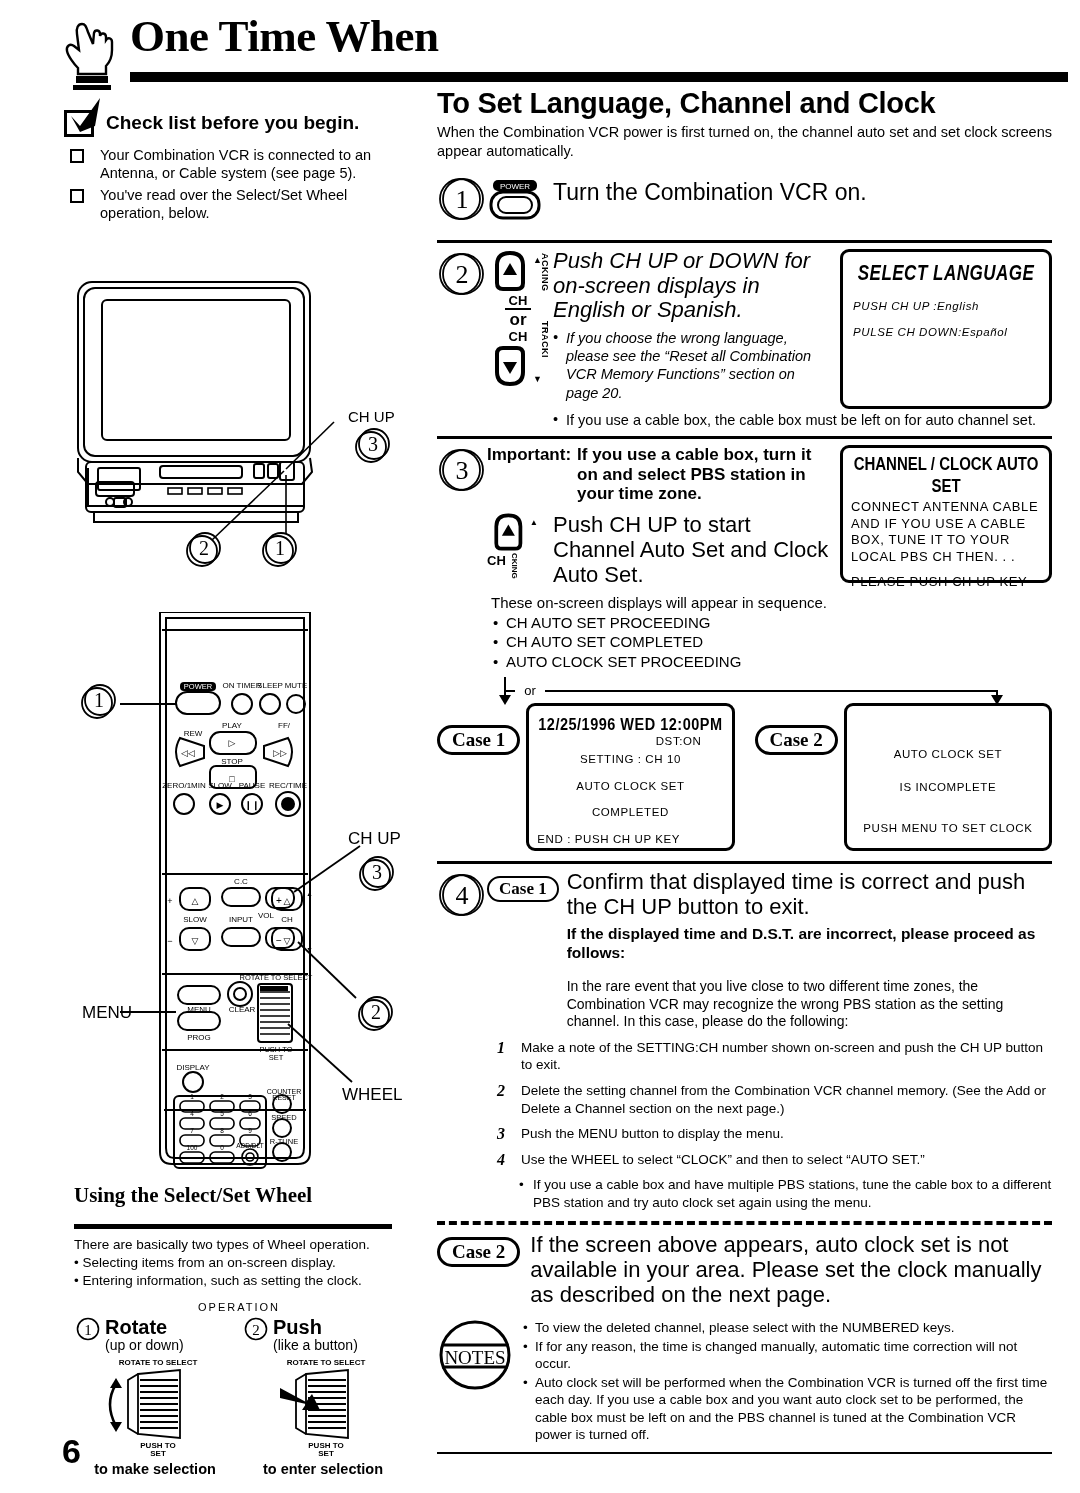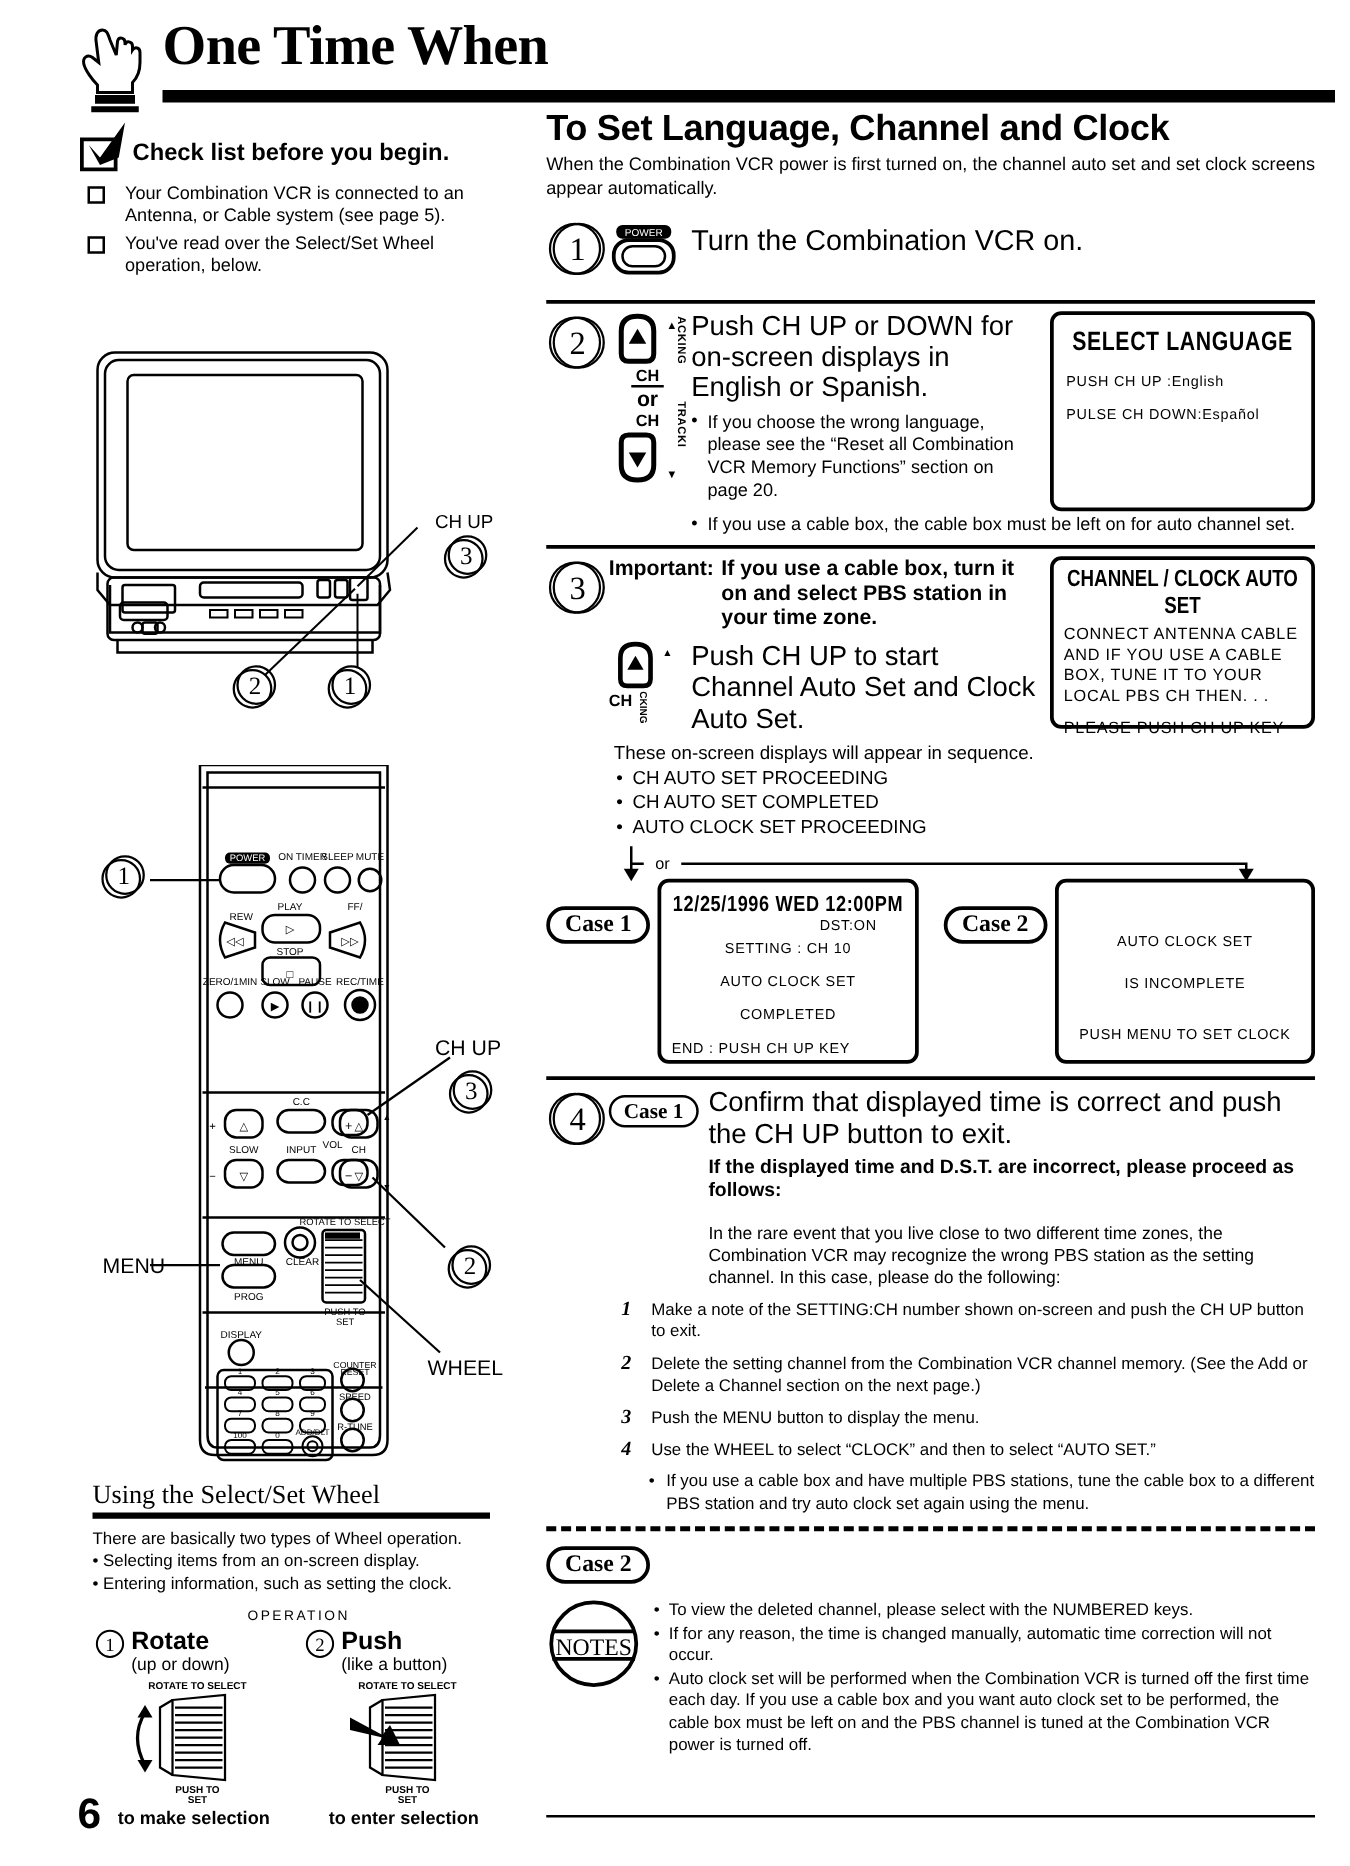--- a/index.html
+++ b/index.html
@@ -46,22 +46,22 @@
     border:2.5px solid #000;
   }
 
   
   .tv-wrap { position:absolute; left:72px; top:272px; width:340px; height:300px; }
   .remote-wrap { position:absolute; left:60px; top:612px; width:360px; height:560px; }
 
   
   .wheel-sec { position:absolute; left:74px; top:1183px; width:330px; }
   .wheel-title {
-    font-family:"Liberation Serif", serif; font-weight:normal;
-    font-size:21px; padding-bottom:2px;
+    font-family:"Liberation Serif", serif; font-weight:bold;
+    font-size:21px; padding-bottom:16px;
   }
   .wheel-rule { width:318px; height:5px; background:#000; margin-bottom:7px; }
   .wheel-intro { font-size:13.5px; line-height:1.32; }
   .op-label { text-align:center; font-size:11px; letter-spacing:2px; margin:12px 0 4px 0; }
   .op-cols { display:flex; gap:10px; justify-content:center; }
   .op-col { width:158px; text-align:center; position:relative; }
   .op-head { display:flex; align-items:flex-start; justify-content:flex-start; gap:5px; }
   .op-num { width:24px; height:24px; flex:none; }
   .op-names { text-align:left; }
   .op-title { font-size:20px; font-weight:bold; line-height:1.05; }
@@ -544,21 +544,21 @@
           <svg viewBox="0 0 56 44" width="56" height="44">
             <path d="M10 28 Q10 40 23 40 Q36 40 36 28 L36 10 Q36 4 30 4 L16 4 Q10 4 10 10 Z" fill="none" stroke="#000" stroke-width="4"></path>
             <path d="M23 30 L30 18 L16 18 Z" fill="#000"></path>
             <text x="46" y="38" font-family="Liberation Sans, sans-serif" font-size="9">▼</text>
           </svg>
           <div class="vert-word" style="top:-8px;">TRACKI</div>
         </div>
       </div>
 
       <div style="flex:1;padding-left:4px;">
-        <div style="display:flex;gap:10px;">
+        <div style="display:flex;gap:10px;font-style:italic;">
           <div style="flex:1;">
             <div class="step-text">Push CH UP or DOWN for on-screen displays in English or Spanish.</div>
             <div class="bullets">
               <div class="b">If you choose the wrong language, please see the “Reset all Combination VCR Memory Functions” section on page 20.</div>
             </div>
           </div>
           <div class="osd" style="width:212px;height:160px;flex:none;">
             <div class="osd-title">SELECT LANGUAGE</div>
             <div class="osd-line" style="margin-top:14px;">PUSH CH UP    :English</div>
             <div class="osd-line" style="margin-top:9px;">PULSE  CH  DOWN:Español</div>
@@ -695,20 +695,21 @@
       </div>
       <div class="subbul">If you use a cable box and have multiple PBS stations, tune the cable box to a different PBS station and try auto clock set again using the menu.</div>
     </div>
 
     <div class="dashed"></div>
 
     <div style="display:flex;align-items:flex-start;gap:10px;">
       <div style="flex:none;padding-top:4px;">
         <span class="case-pill">Case 2</span>
       </div>
+      <div class="step-text" style="flex:1;">If the screen above appears, auto clock set is not available in your area. Please set the clock manually as described on the next page.</div>
     </div>
 
     <div class="notes-row">
       <div class="notes-badge">
         <svg viewBox="0 0 76 72" width="76" height="72">
           <ellipse cx="38" cy="36" rx="34" ry="33" fill="none" stroke="#000" stroke-width="3"></ellipse>
           <path d="M5 26 H71 M5 48 H71" stroke="#000" stroke-width="3"></path>
           <text x="38" y="45" font-family="Liberation Serif, serif" font-size="19" text-anchor="middle">NOTES</text>
         </svg>
       </div>

